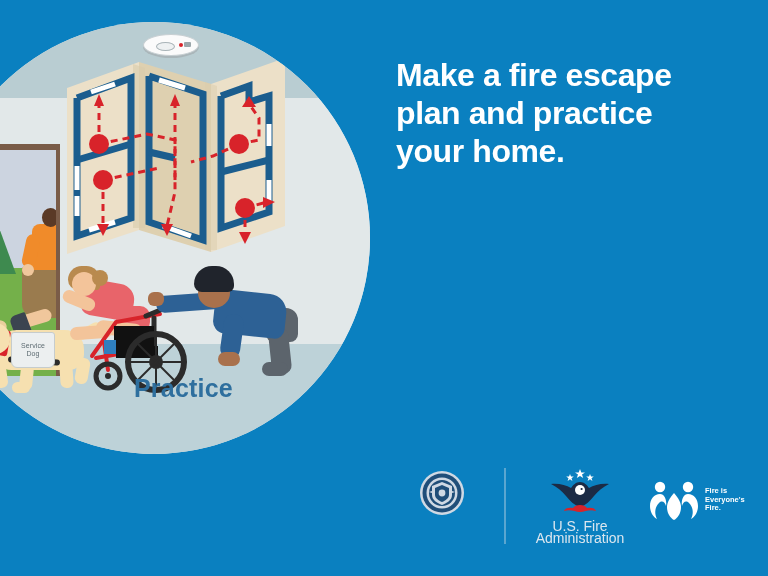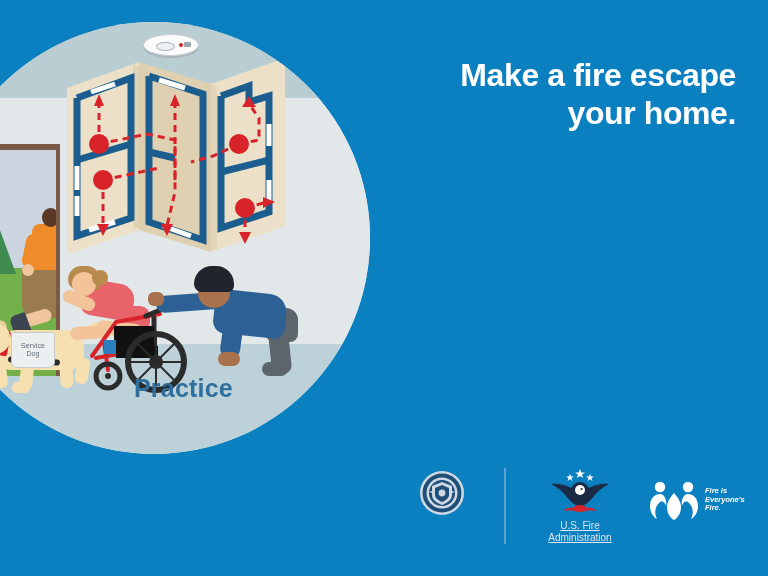--- a/index.html
+++ b/index.html
@@ -418,21 +418,20 @@
   .headline {
     position: absolute;
     left: 396px;
     top: 56px;
     width: 340px;
     color: #ffffff;
     font-size: 32px;
     font-weight: bold;
     line-height: 38px;
     letter-spacing: -0.4px;
-    text-align: right;
   }
 
   
   .logo-bar {
     position: absolute;
     left: 386px;
     top: 466px;
     width: 370px;
     height: 86px;
   }
@@ -454,36 +453,34 @@
   .logo-divider {
     position: absolute;
     left: 118px; top: 2px;
     width: 2px; height: 76px;
     background: #5aa6d0;
   }
 
   .logo-usfa { left: 136px; top: 2px; width: 116px; }
   .usfa-mark { position: relative; width: 66px; height: 48px; margin: 0 auto 4px auto; }
   .usfa-word {
-    font-size: 10px;
+    font-size: 14px;
     line-height: 12px;
     color: #dbe6ef;
-    text-decoration: underline;
   }
 
   .logo-feef { left: 262px; top: 14px; width: 120px; }
   .feef-inner { display: flex; align-items: center; gap: 5px; }
   .feef-mark { width: 52px; height: 40px; flex: 0 0 auto; }
   .feef-word {
     font-size: 7.5px;
     line-height: 8.5px;
     font-weight: bold;
     color: #ffffff;
     text-align: left;
-    font-style: italic;
   }
 </style>
 </head>
 <body>
 
 <div class="poster">
 
   <div class="illus-circle">
     <div class="ceiling"></div>
     <div class="wall"></div>
@@ -658,20 +655,21 @@
         <div class="m-head"></div>
         <div class="m-hair"></div>
       </div>
     </div>
 
     <div class="practice-label">Practice</div>
   </div>
 
   <div class="headline">
     <div>Make a fire escape</div>
+    <div>plan and practice</div>
     <div>your home.</div>
   </div>
 
   <div class="logo-bar">
 
     <div class="logo logo-fema">
       <div class="dhs-seal">
         <svg width="46" height="46" viewBox="0 0 46 46">
           <circle cx="23" cy="23" r="22" fill="#cfd9e4"></circle>
           <circle cx="23" cy="23" r="19.5" fill="#1f4e79"></circle>

